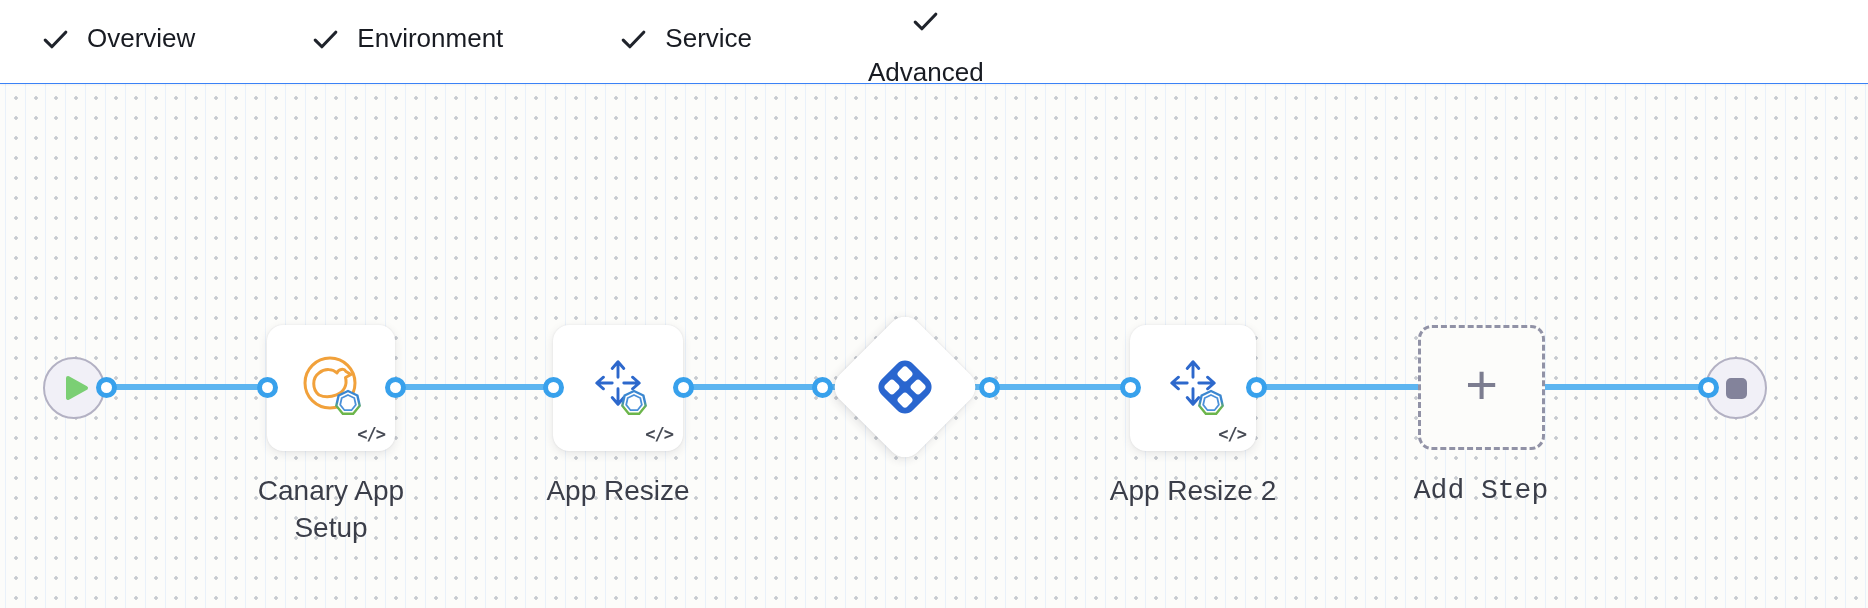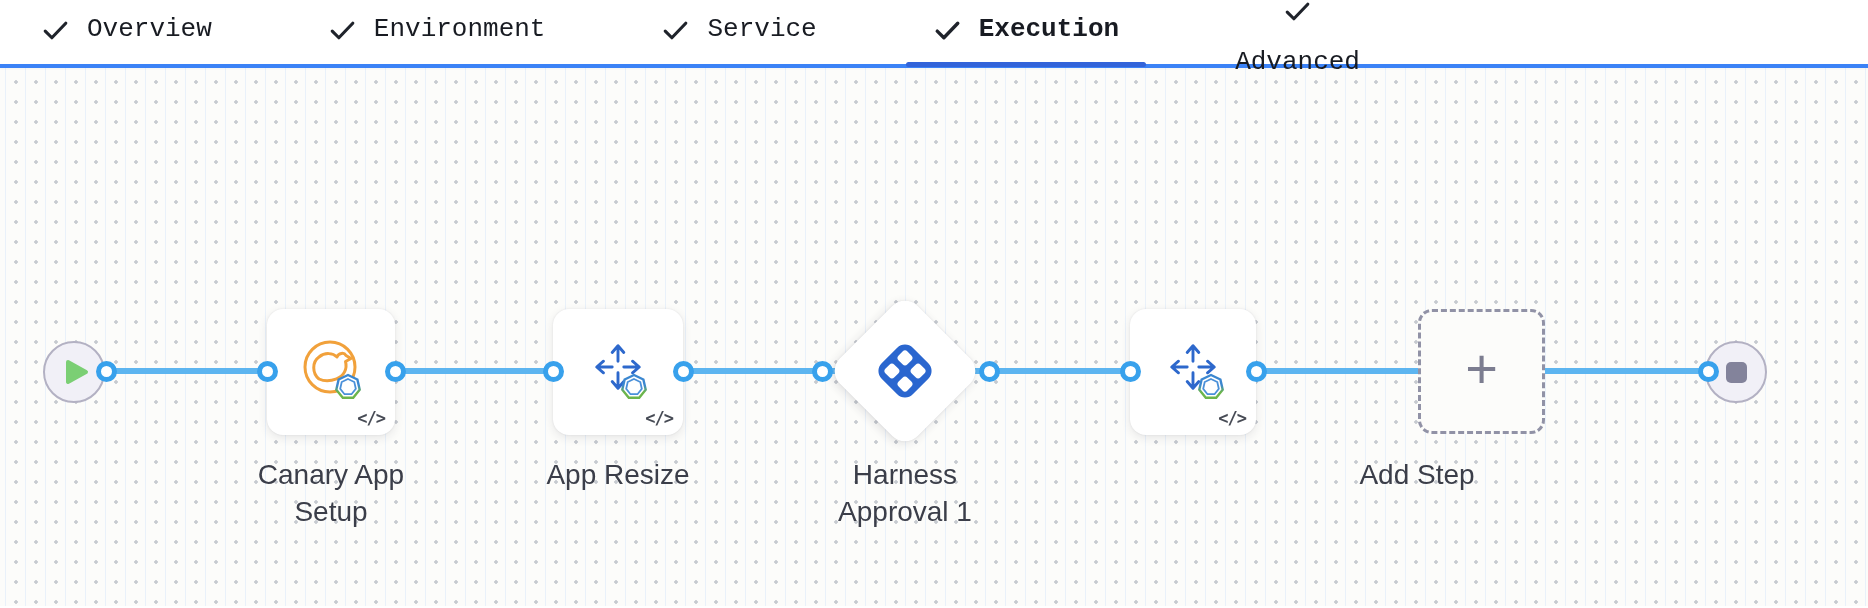--- a/index.html
+++ b/index.html
@@ -1,22 +1,22 @@
 <!DOCTYPE html>
 <html><head>
 <meta charset="utf-8">
 <style>
   * { margin:0; padding:0; box-sizing:border-box; }
   html,body { width:1868px; height:608px; overflow:hidden;
     font-family:"Liberation Sans", sans-serif; background:#fff; }
 
   
-  .tabbar { position:relative; height:68px; background:#fff;
-    border-bottom:4px solid #3b82f6; display:flex; align-items:center;
-    padding-left:14px; z-index:10; box-shadow:0 1px 2px rgba(40,41,61,.05);font-family:Liberation Mono, monospace; }
+  .tabbar { position:relative; height:84px; background:#fff;
+    border-bottom:1px solid #3b82f6; display:flex; align-items:center;
+    padding-left:14px; z-index:10; box-shadow:0 1px 2px rgba(40,41,61,.05); }
   .tab { position:relative; height:70px; display:flex; align-items:center;
     gap:17px; padding:0 27px; margin-right:62px; cursor:pointer;
     font-size:26px; color:#181b22; }
   .tab:last-child { margin-right:0;flex-direction:column; }
   .tab .lbl { padding-bottom:6px; }
   .tab.active .lbl { font-weight:700; }
   .tab.active::after { content:""; position:absolute; left:0; right:0;
     bottom:0; height:5px; border-radius:4px; background:#3263d9; }
   .check-svg { width:29px; height:29px; flex:0 0 auto; margin-bottom:4px; }
 
@@ -82,26 +82,20 @@
     <svg class="check-svg" viewBox="0 0 24 24">
         <path d="M3.5 12.5 L9 18 L20.5 6" fill="none" stroke="#1f232b" stroke-width="2.6" stroke-linecap="round" stroke-linejoin="round"></path>
       </svg>
     <span class="lbl">Environment</span>
   </div>
   <div class="tab">
     <svg class="check-svg" viewBox="0 0 24 24">
         <path d="M3.5 12.5 L9 18 L20.5 6" fill="none" stroke="#1f232b" stroke-width="2.6" stroke-linecap="round" stroke-linejoin="round"></path>
       </svg>
     <span class="lbl">Service</span>
-  </div>
-  <div class="tab active">
-    <svg class="check-svg" viewBox="0 0 24 24">
-        <path d="M3.5 12.5 L9 18 L20.5 6" fill="none" stroke="#1f232b" stroke-width="2.8" stroke-linecap="round" stroke-linejoin="round"></path>
-      </svg>
-    <span class="lbl">Execution</span>
   </div>
   <div class="tab">
     <svg class="check-svg" viewBox="0 0 24 24">
         <path d="M3.5 12.5 L9 18 L20.5 6" fill="none" stroke="#1f232b" stroke-width="2.6" stroke-linecap="round" stroke-linejoin="round"></path>
       </svg>
     <span class="lbl">Advanced</span>
   </div>
 </div>
 
 <div class="canvas">
@@ -190,16 +184,16 @@
   <div class="port" style="left:543px;"></div>
   <div class="port" style="left:673px;"></div>
   <div class="port" style="left:812px;"></div>
   <div class="port" style="left:979px;"></div>
   <div class="port" style="left:1120px;"></div>
   <div class="port" style="left:1246px;"></div>
   <div class="port" style="left:1698px;"></div>
 
   <div class="node-label" style="left:513px;">App Resize</div>
   <div class="node-label" style="left:226px;">Canary App Setup</div>
-  <div class="node-label" style="left:800px;">Harness Approval 1</div>
-  <div class="node-label" style="left:1312px;">Add Step</div>
+  <div class="node-label" style="left:1088px;">App Resize 2</div>
+  <div class="node-label" style="left:1376px;font-family:Liberation Mono, monospace;">Add Step</div>
 
 </div>
 
 </body></html>

